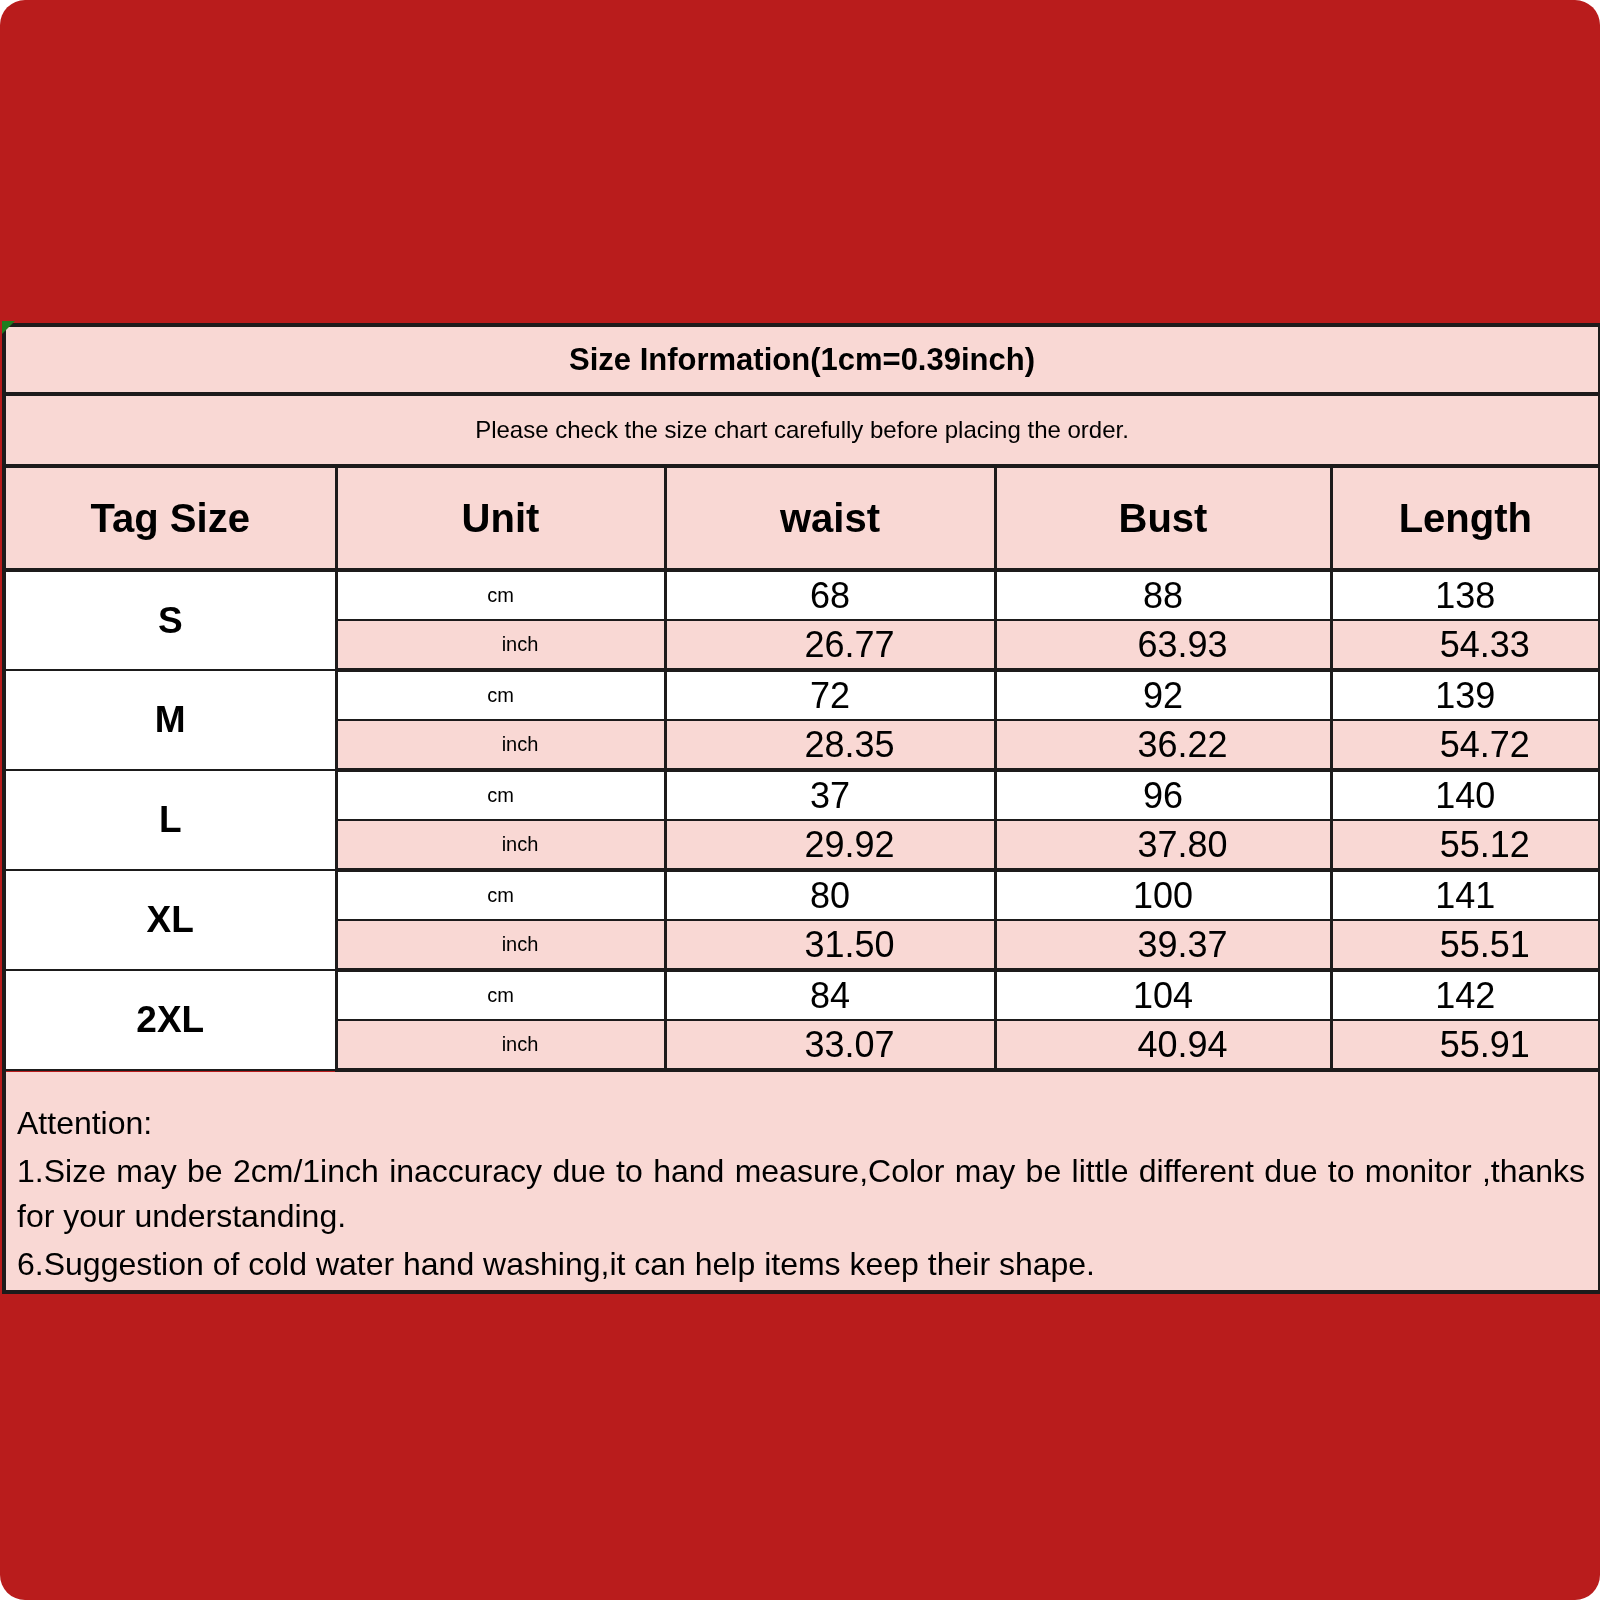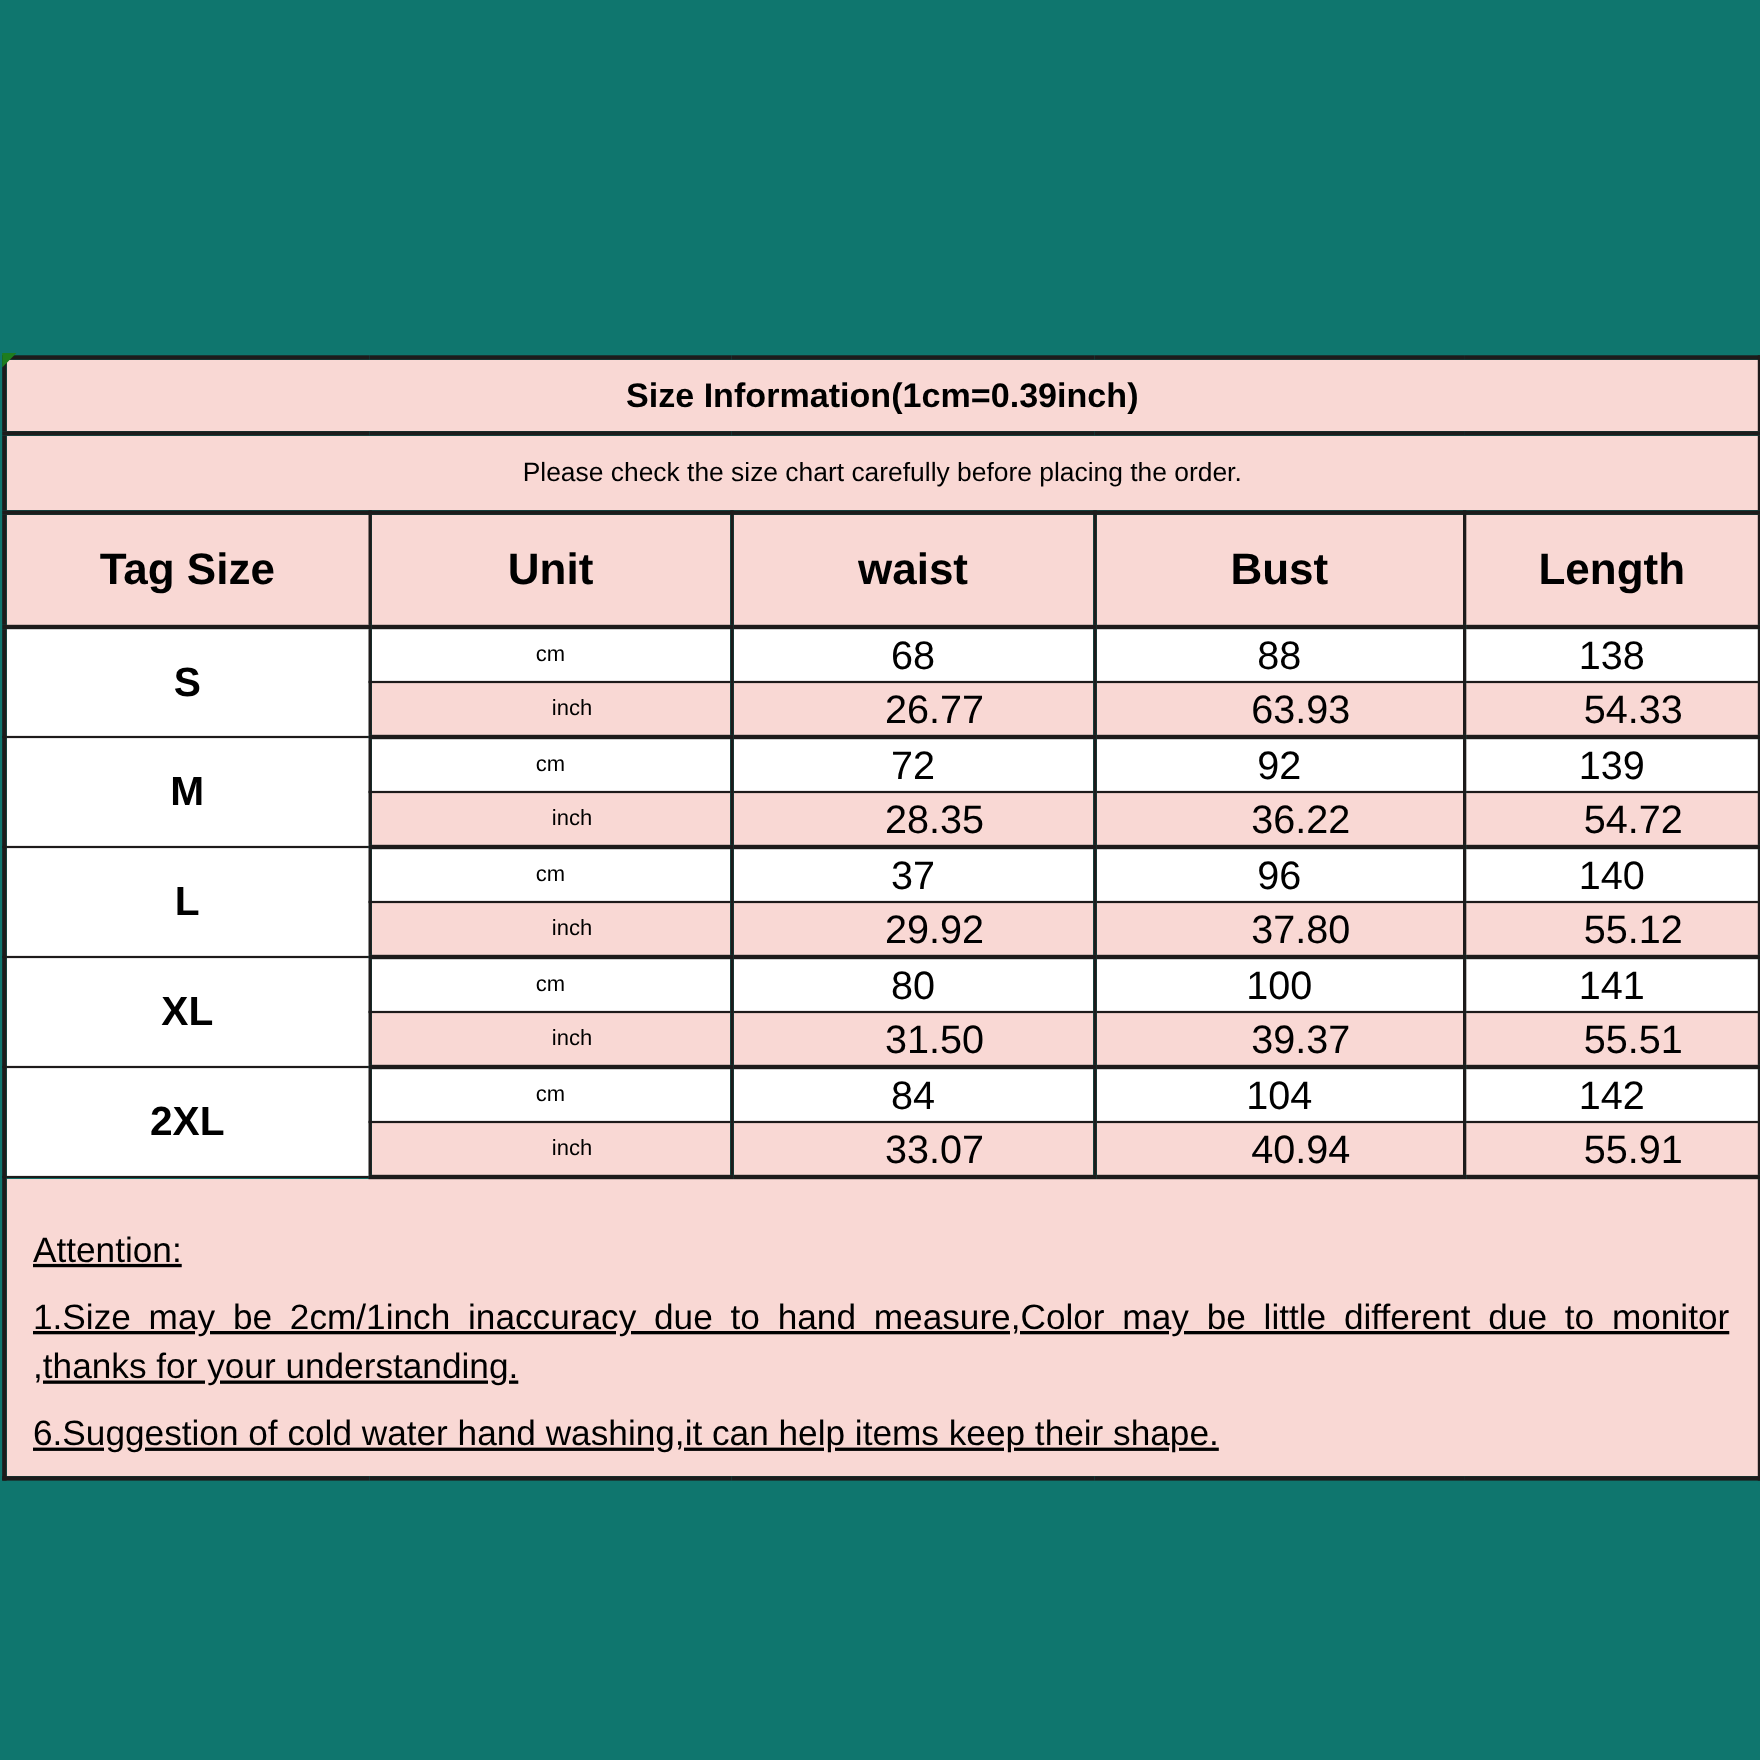--- a/index.html
+++ b/index.html
@@ -4,24 +4,25 @@
 <style>
   html, body {
     margin: 0;
     padding: 0;
     background: #ffffff;
   }
   .canvas {
     position: relative;
     width: 1600px;
     height: 1600px;
-    background: #0f766e;
+    background: #b91c1c;
     overflow: hidden;
     font-family: "Liberation Sans", "DejaVu Sans", sans-serif;
     color: #000000;
+    border-radius: 25px;
   }
   .corner-marker {
     position: absolute;
     left: 2px;
     top: 321px;
     width: 0;
     height: 0;
     border-top: 13px solid #1e7d1e;
     border-right: 13px solid transparent;
     z-index: 3;
@@ -81,22 +82,21 @@
     border-bottom: 0;
     text-align: left;
     vertical-align: top;
   }
   .attention-body {
     padding: 26px 10px 0 8px;
     font-size: 32px;
     line-height: 45px;
   }
   .attention-body p {
-    margin: 16px;
-    text-decoration: underline;
+    margin: 3px;
   }
   .attention-body p.just {
     text-align: justify;
   }
 </style>
 </head>
 <body>
 
 <div class="canvas">
 

